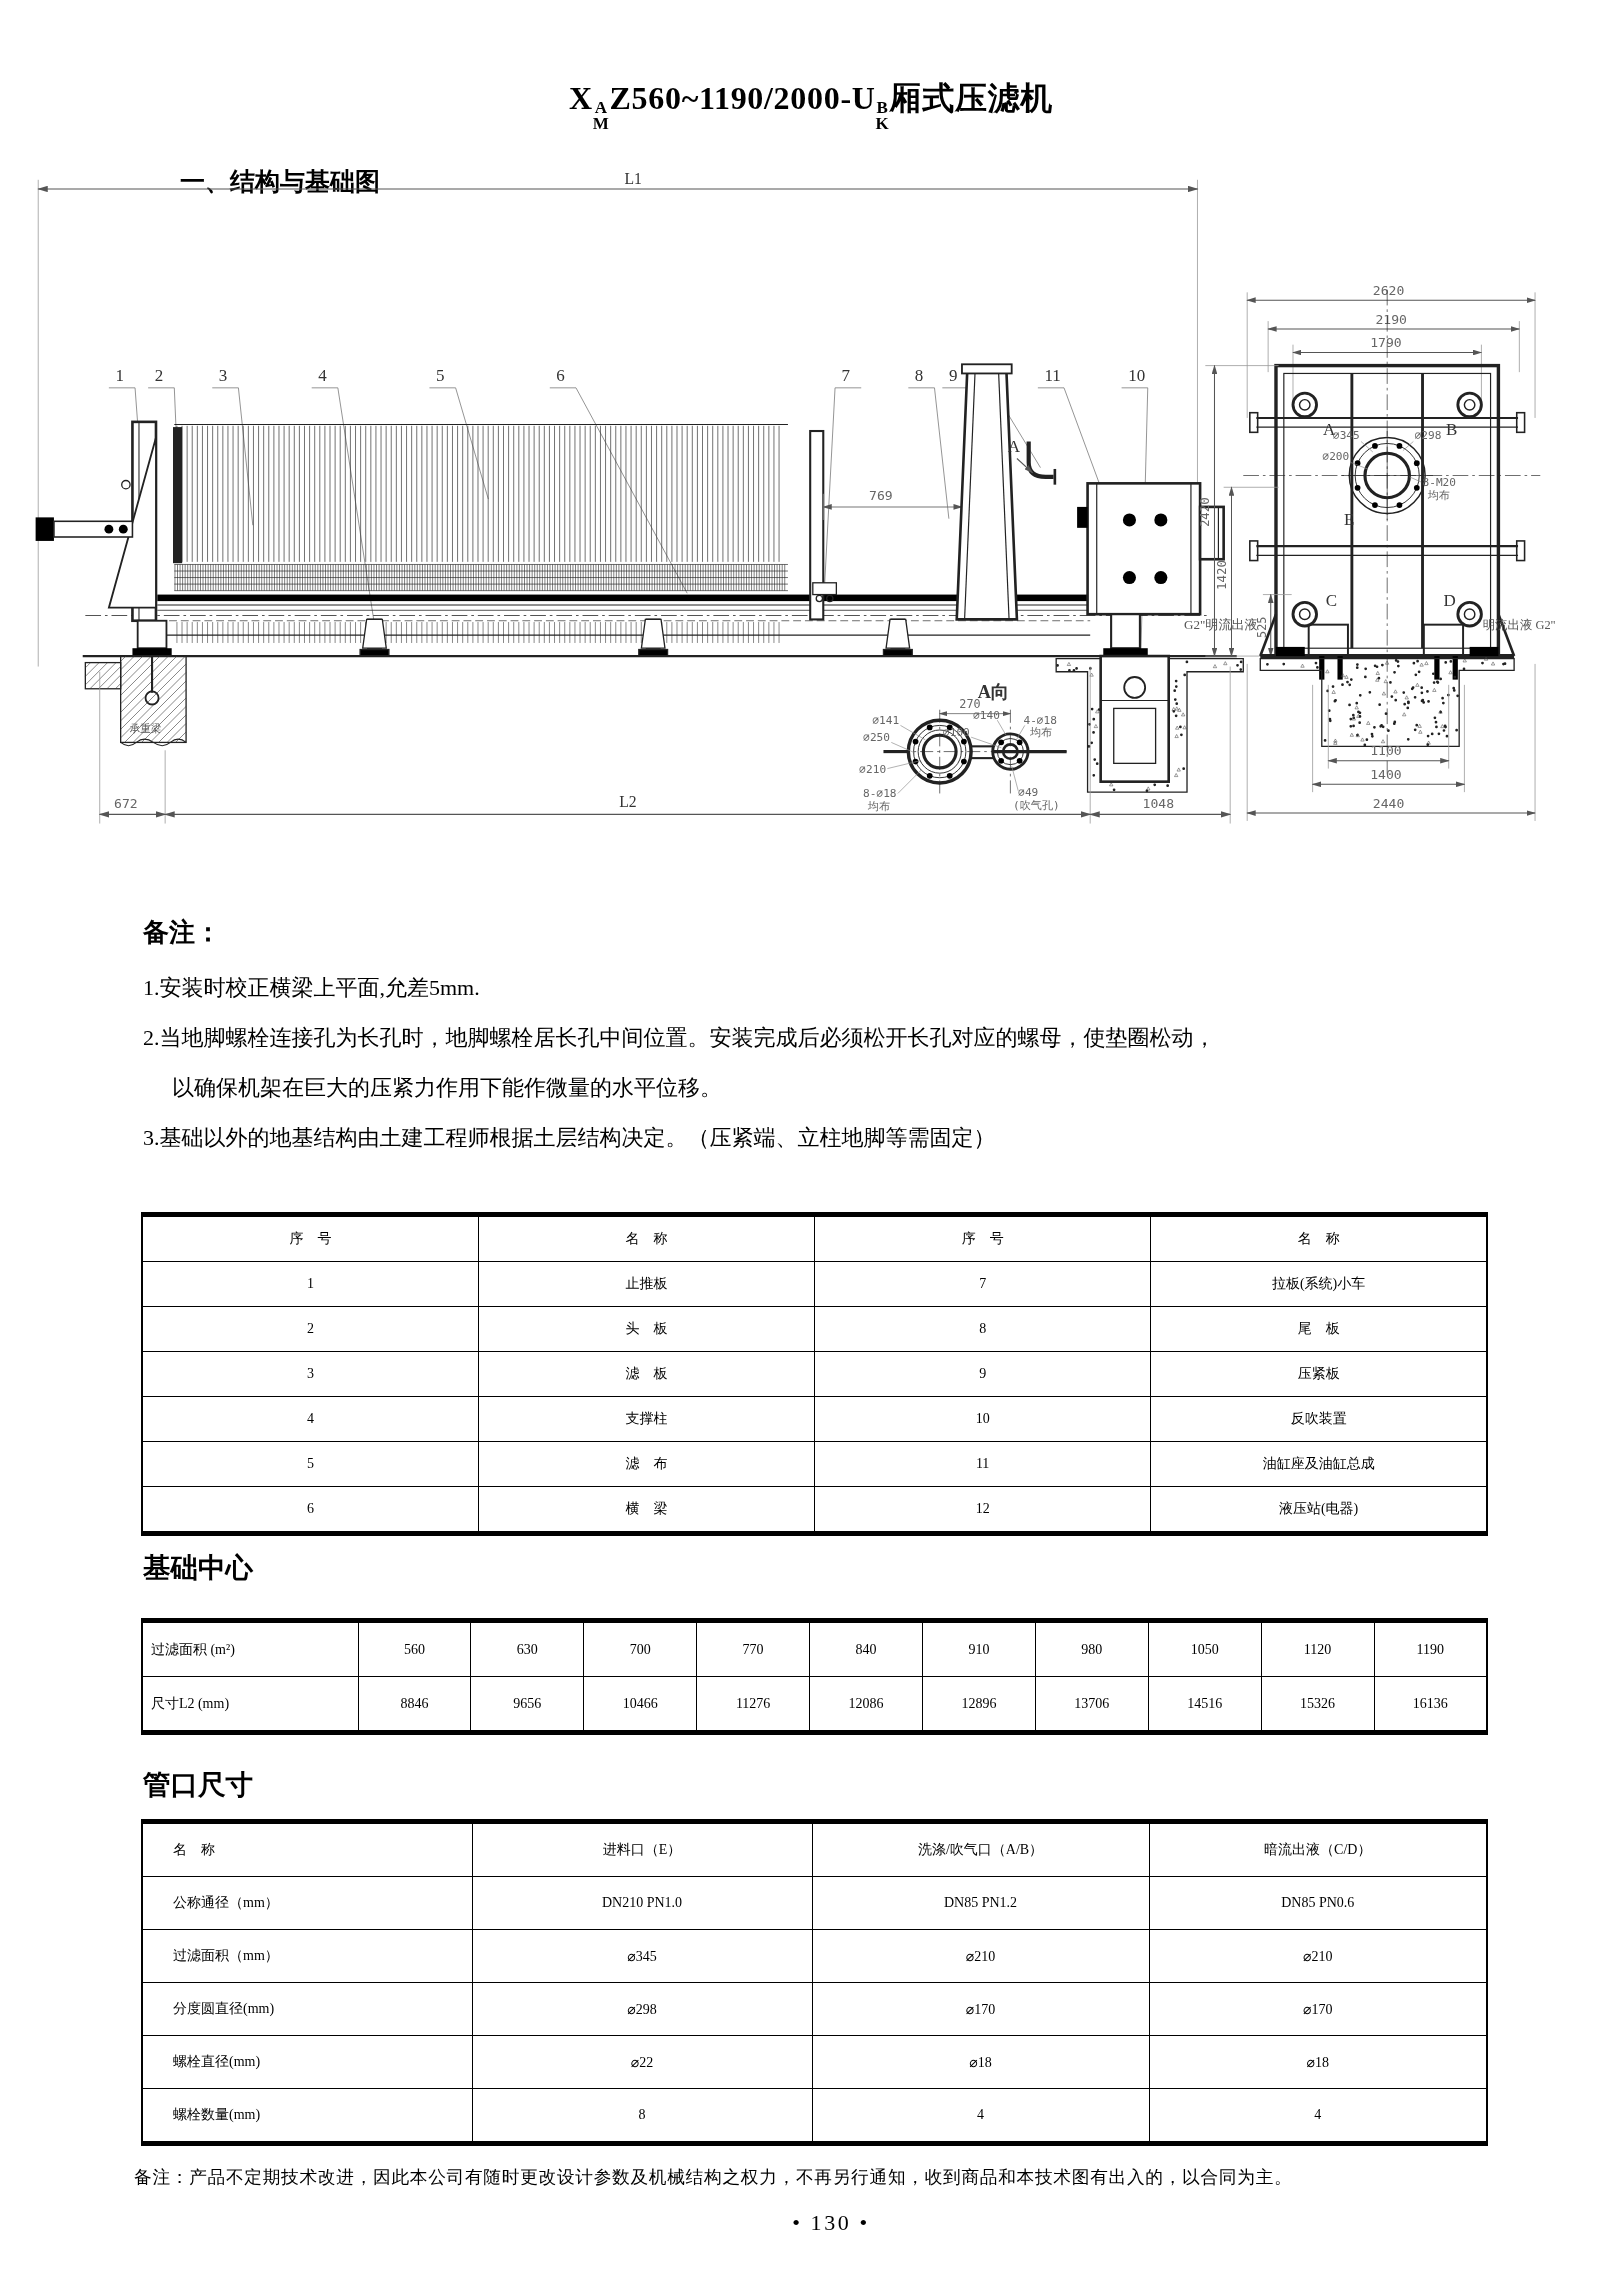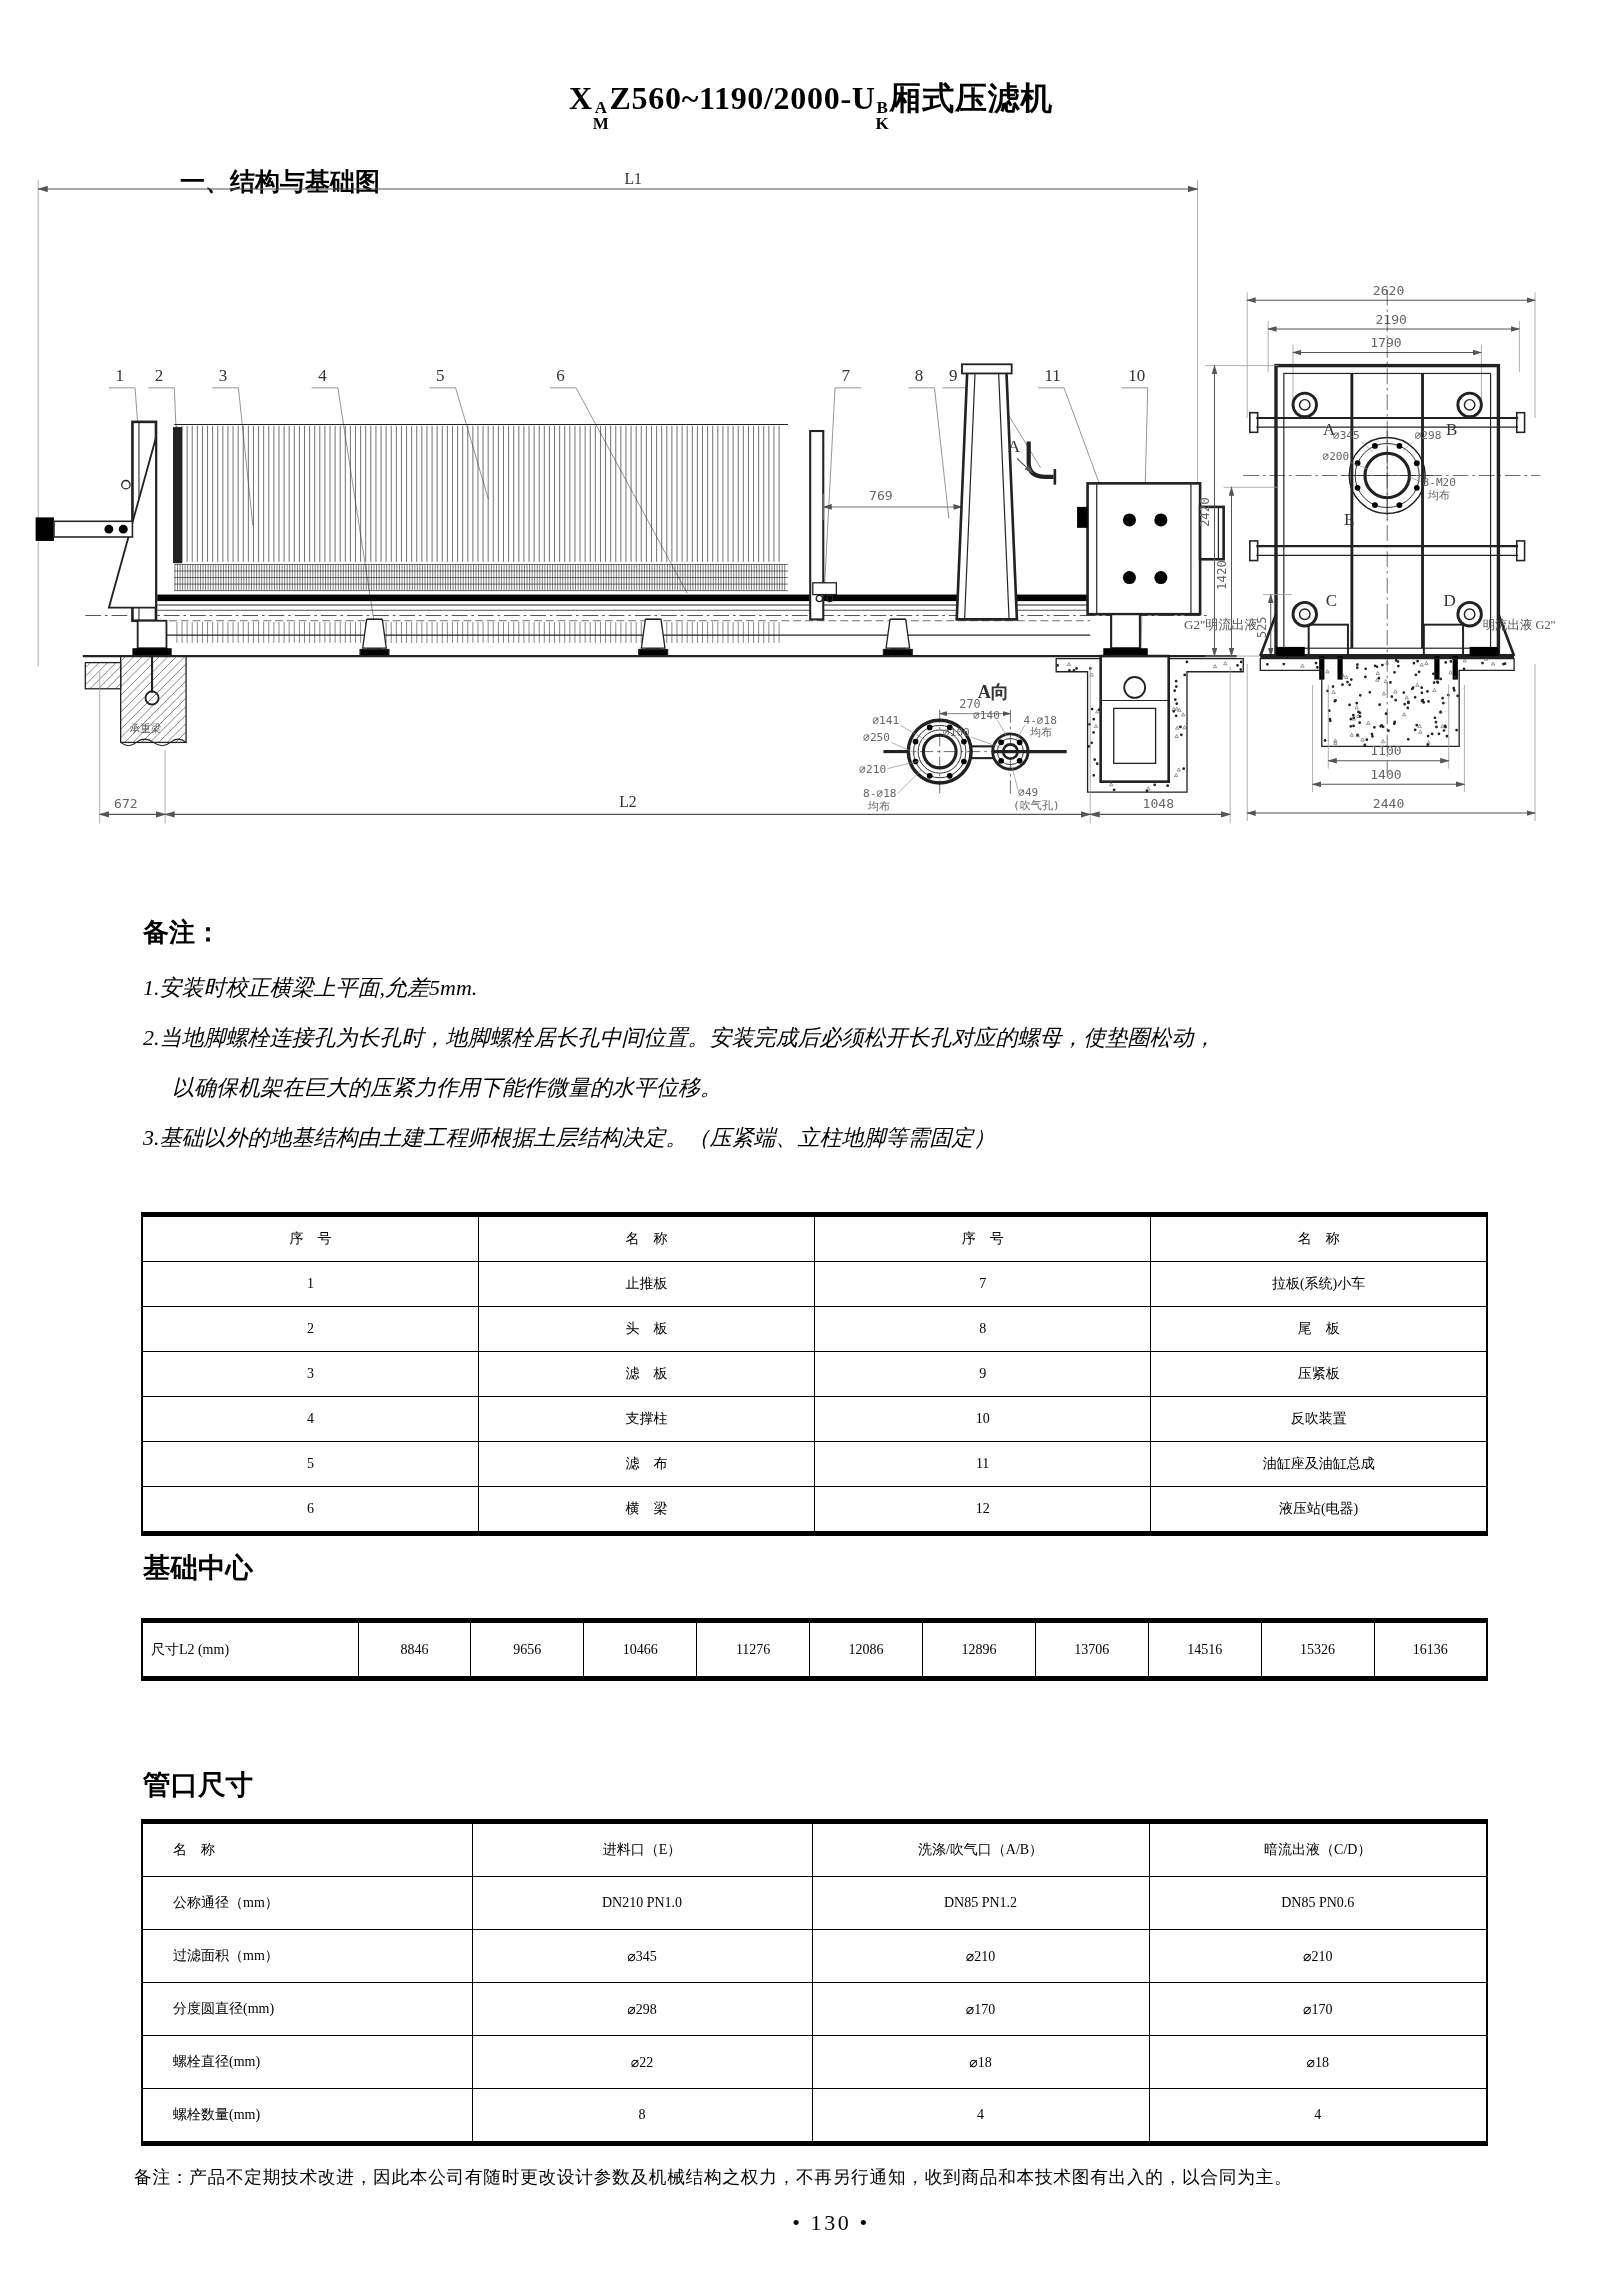--- a/index.html
+++ b/index.html
@@ -12,21 +12,21 @@
   #title{top:77px;left:0;width:1622px;text-align:center;font-size:32px;font-weight:700;letter-spacing:0.7px;}
   .stack{display:inline-flex;flex-direction:column;vertical-align:-3.9px;line-height:.92;}
   .stack span{font-size:17px;font-weight:700;}
   
   .h2{font-size:25px;font-weight:700;}
   #sec1{top:165px;left:141px;margin-left:39px;}
   #notesHead{top:915px;left:143px;font-size:26px;}
   #foundHead{top:1550px;left:143px;font-size:27.5px;}
   #pipeHead{top:1767px;left:143px;font-size:27.5px;}
   
-  #notes{top:963px;left:143px;width:1387px;font-size:22px;line-height:50px;font-style:italic;}
+  #notes{top:963px;left:143px;width:1387px;font-size:22px;line-height:50px;}
   #notes .cont{padding-left:29px;}
   
   table{border-collapse:collapse;table-layout:fixed;width:1347px;font-size:14px;}
   .gridtable{border-left:2px solid #000;border-right:2px solid #000;
              border-top:5.9px solid #000;border-bottom:5.9px solid #000;}
   .gridtable td{border:1.3px solid #000;text-align:center;overflow:hidden;white-space:nowrap;}
   #partsTable{top:1212px;left:141px;}
   #partsTable td{height:42px;}
   #foundTable{top:1618px;left:141px;}
   #foundTable td{height:51px;}
@@ -1221,20 +1221,33 @@
       <col>
       <col>
       <col>
       <col>
       <col>
       <col>
       <col>
     </colgroup>
   <tbody>
       <tr>
+        <td>过滤面积 (m²)</td>
+        <td>560</td>
+        <td>630</td>
+        <td>700</td>
+        <td>770</td>
+        <td>840</td>
+        <td>910</td>
+        <td>980</td>
+        <td>1050</td>
+        <td>1120</td>
+        <td>1190</td>
+      </tr>
+      <tr>
         <td>尺寸L2 (mm)</td>
         <td>8846</td>
         <td>9656</td>
         <td>10466</td>
         <td>11276</td>
         <td>12086</td>
         <td>12896</td>
         <td>13706</td>
         <td>14516</td>
         <td>15326</td>

